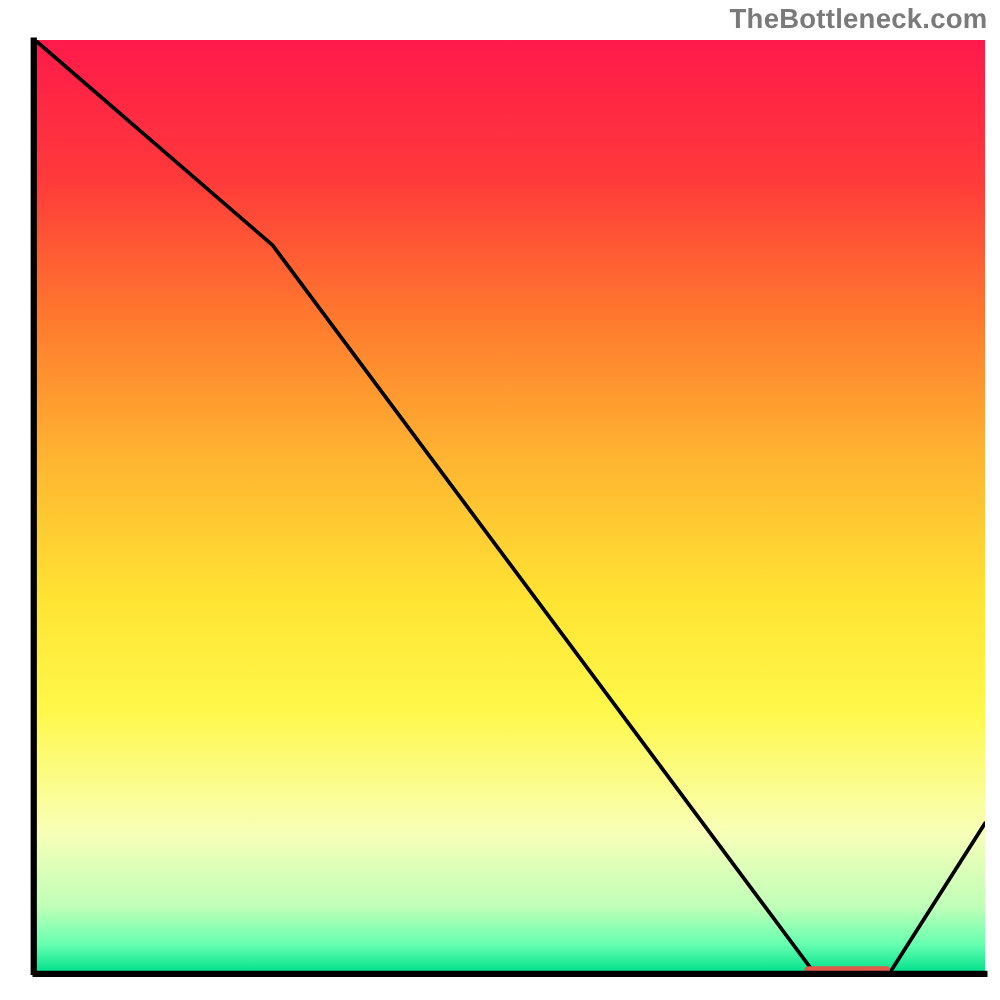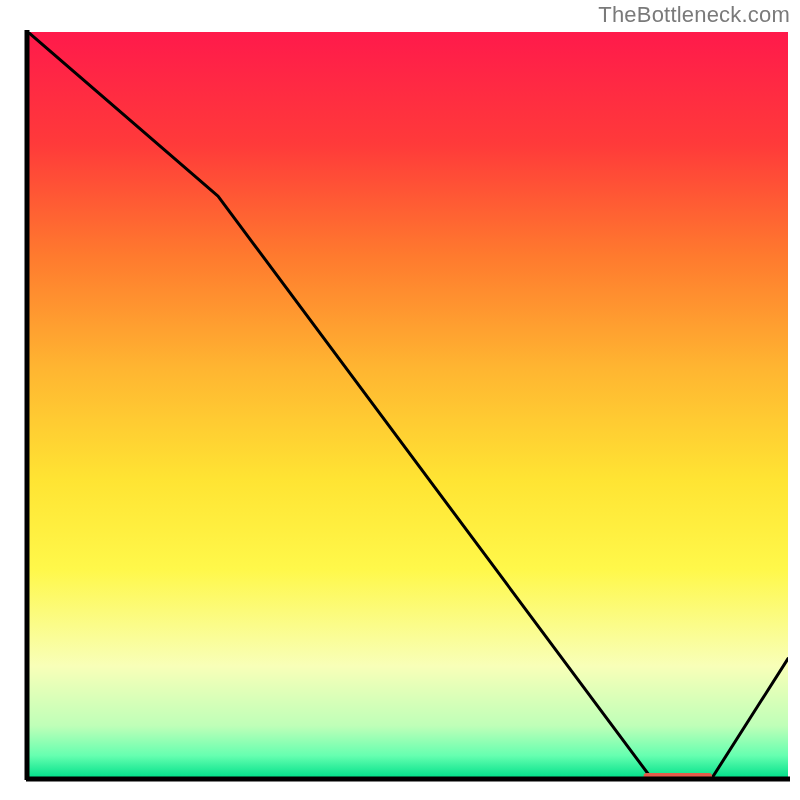--- a/index.html
+++ b/index.html
@@ -15,21 +15,21 @@
     position: relative;
     width: 800px;
     height: 800px;
   }
   .watermark {
     position: absolute;
     top: 2px;
     right: 10px;
     color: #7a7a7a;
     font-size: 22px;
-    font-weight: 400;
+    font-weight: 700;
     letter-spacing: 0.2px;
   }
   svg {
     display: block;
   }
 </style>
 </head>
 <body>
 
 <div class="chart-container">

